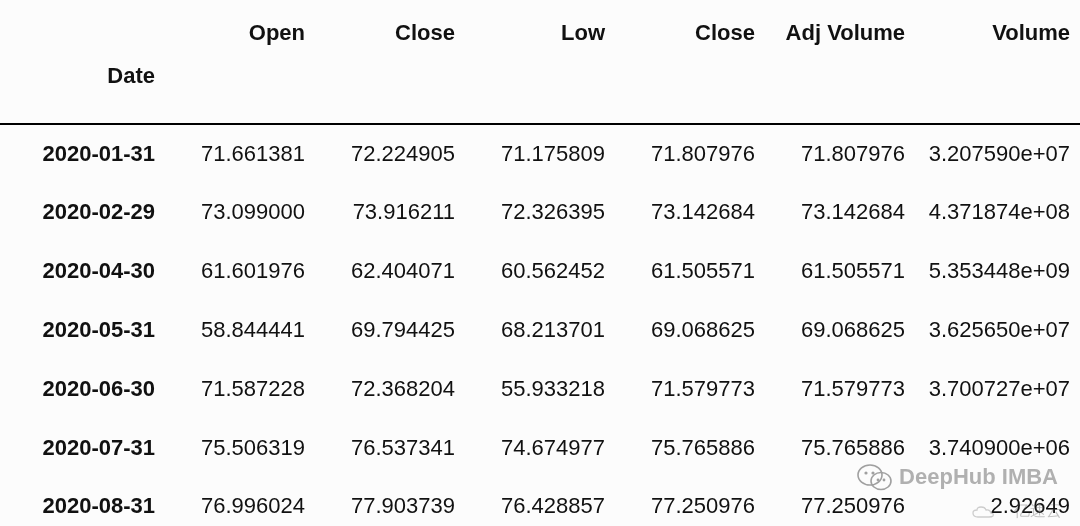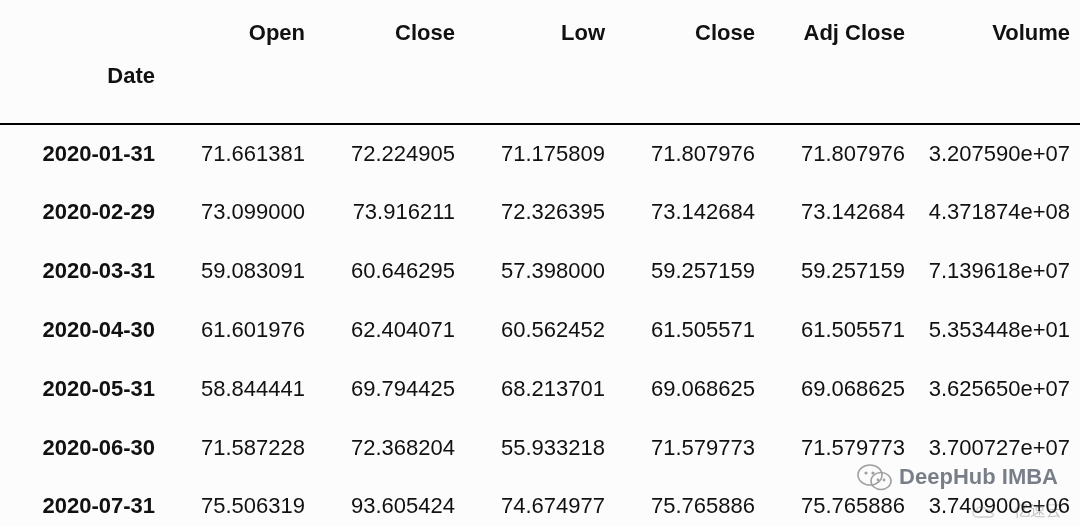--- a/index.html
+++ b/index.html
@@ -45,21 +45,21 @@
     .watermark {
       position: absolute;
       right: 22px;
       bottom: 34px;
       display: flex;
       align-items: center;
       gap: 6px;
       opacity: 0.55;
       font-size: 22px;
       font-weight: 600;
-      color: #0f172a;
+      color: #737373;
     }
     .wm-icon svg { display: block; }
     .watermark2 {
       position: absolute;
       right: 18px;
       bottom: 4px;
       display: flex;
       align-items: center;
       gap: 20px;
       opacity: 0.35;
@@ -81,21 +81,21 @@
       <col class="col-adj">
       <col class="col-vol">
   </colgroup>
   <thead>
     <tr class="top">
       <th></th>
       <th>Open</th>
       <th>Close</th>
       <th>Low</th>
       <th>Close</th>
-      <th>Adj Close</th>
+      <th>Adj Volume</th>
       <th>Volume</th>
     </tr>
     <tr class="bottom">
       <th>Date</th>
       <th></th>
         <th></th>
         <th></th>
         <th></th>
         <th></th>
         <th></th>
@@ -114,36 +114,27 @@
       <tr>
         <td>2020-02-29</td>
         <td>73.099000</td>
         <td>73.916211</td>
         <td>72.326395</td>
         <td>73.142684</td>
         <td>73.142684</td>
         <td>4.371874e+08</td>
       </tr>
       <tr>
-        <td>2020-03-31</td>
-        <td>59.083091</td>
-        <td>60.646295</td>
-        <td>57.398000</td>
-        <td>59.257159</td>
-        <td>59.257159</td>
-        <td>7.139618e+07</td>
-      </tr>
-      <tr>
         <td>2020-04-30</td>
         <td>61.601976</td>
         <td>62.404071</td>
         <td>60.562452</td>
         <td>61.505571</td>
         <td>61.505571</td>
-        <td>5.353448e+01</td>
+        <td>5.353448e+09</td>
       </tr>
       <tr>
         <td>2020-05-31</td>
         <td>58.844441</td>
         <td>69.794425</td>
         <td>68.213701</td>
         <td>69.068625</td>
         <td>69.068625</td>
         <td>3.625650e+07</td>
       </tr>
@@ -152,21 +143,21 @@
         <td>71.587228</td>
         <td>72.368204</td>
         <td>55.933218</td>
         <td>71.579773</td>
         <td>71.579773</td>
         <td>3.700727e+07</td>
       </tr>
       <tr>
         <td>2020-07-31</td>
         <td>75.506319</td>
-        <td>93.605424</td>
+        <td>76.537341</td>
         <td>74.674977</td>
         <td>75.765886</td>
         <td>75.765886</td>
         <td>3.740900e+06</td>
       </tr>
       <tr>
         <td>2020-08-31</td>
         <td>76.996024</td>
         <td>77.903739</td>
         <td>76.428857</td>

